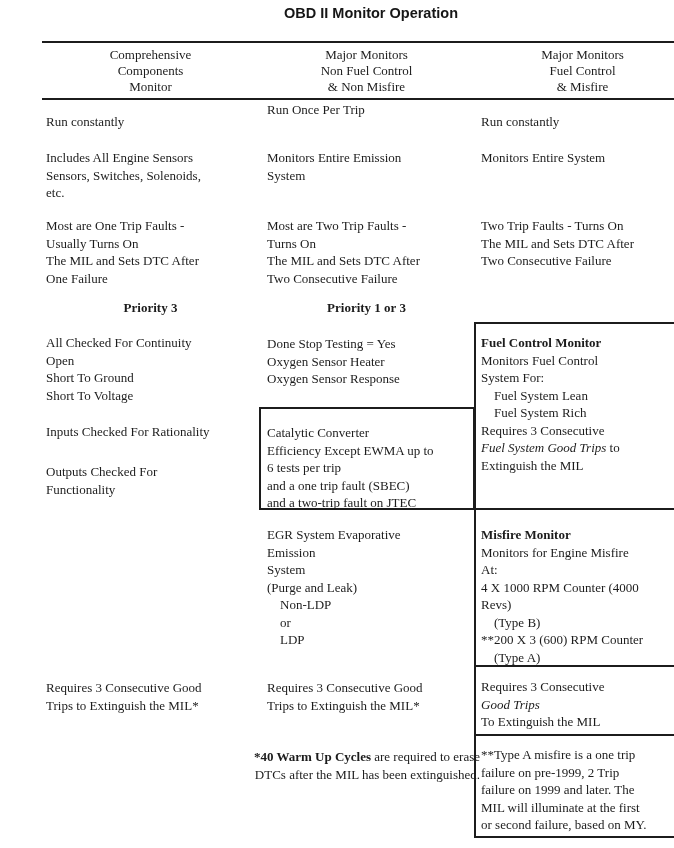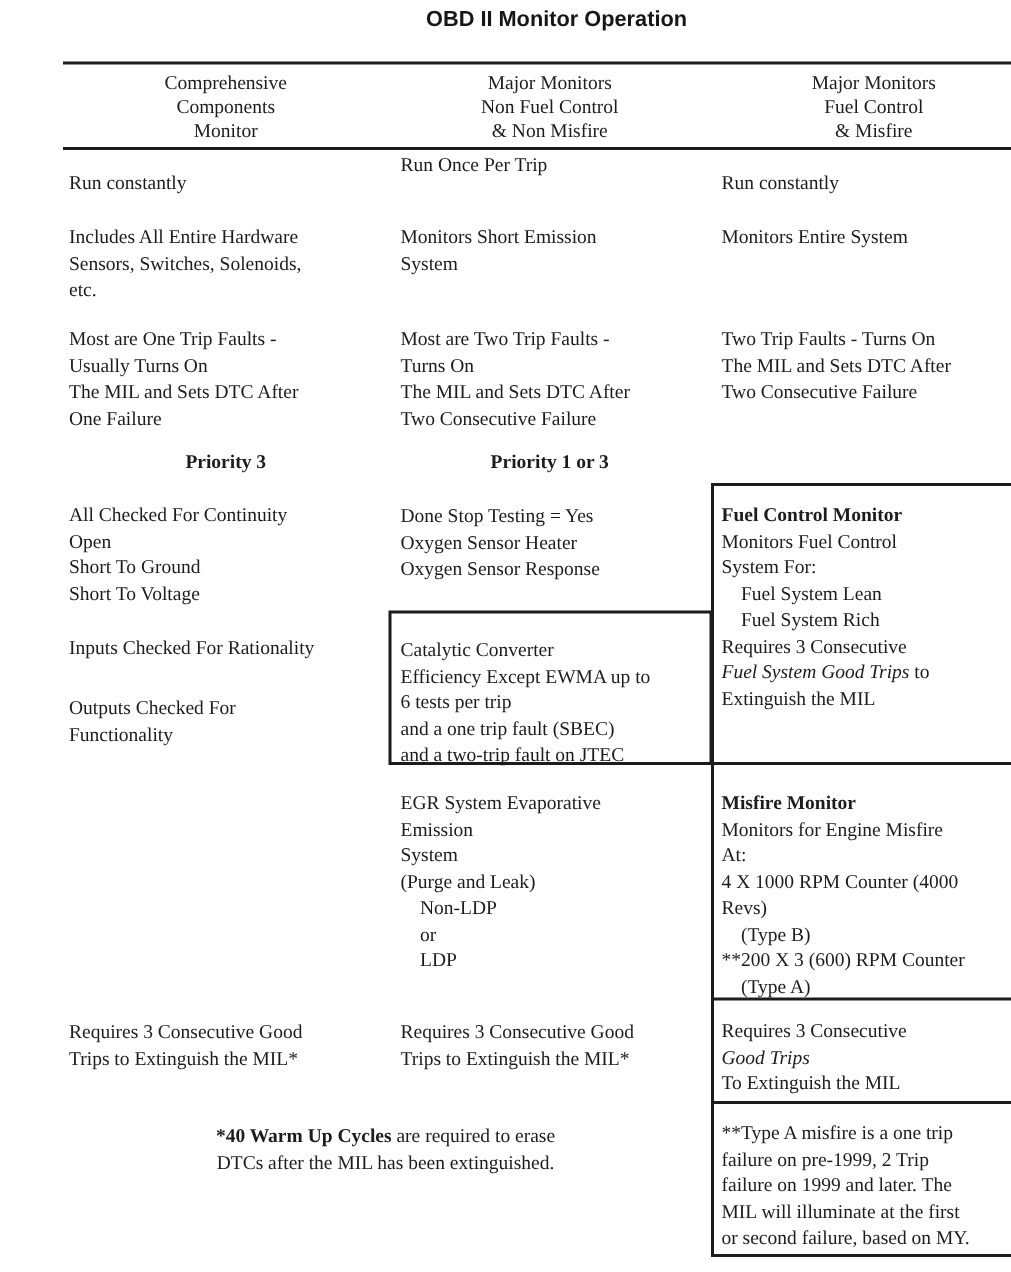--- a/index.html
+++ b/index.html
@@ -48,24 +48,24 @@
   <div class="t hdr ctr" style="left:440px;top:47px;width:217px;">Major Monitors
 Fuel Control
 &amp; Misfire</div>
 
   <div class="rule" style="left:8px;top:98px;width:658px;"></div>
 
   <div class="t" style="left:12px;top:113px;width:210px;">Run constantly</div>
   <div class="t" style="left:233px;top:101px;width:202px;">Run Once Per Trip</div>
   <div class="t" style="left:447px;top:113px;width:205px;">Run constantly</div>
 
-  <div class="t" style="left:12px;top:149px;width:210px;">Includes All Entire Hardware
+  <div class="t" style="left:12px;top:149px;width:210px;">Includes All Engine Sensors
 Sensors, Switches, Solenoids,
 etc.</div>
-  <div class="t" style="left:233px;top:149px;width:202px;">Monitors Short Emission
+  <div class="t" style="left:233px;top:149px;width:202px;">Monitors Entire Emission
 System</div>
   <div class="t" style="left:447px;top:149px;width:205px;">Monitors Entire System</div>
 
   <div class="t" style="left:12px;top:217px;width:210px;">Most are One Trip Faults -
 Usually Turns On
 The MIL and Sets DTC After
 One Failure</div>
   <div class="t" style="left:233px;top:217px;width:202px;">Most are Two Trip Faults -
 Turns On
 The MIL and Sets DTC After
@@ -135,16 +135,16 @@
 failure on pre-1999, 2 Trip
 failure on 1999 and later. The
 MIL will illuminate at the first
 or second failure, based on MY.</div>
 
   <div class="t" style="left:12px;top:679px;width:210px;">Requires 3 Consecutive Good
 Trips to Extinguish the MIL*</div>
   <div class="t" style="left:233px;top:679px;width:202px;">Requires 3 Consecutive Good
 Trips to Extinguish the MIL*</div>
 
-  <div class="t ctr" style="left:0px;top:748px;width:446px;"><span class="b">*40 Warm Up Cycles</span><span> are required to erase
+  <div class="t ctr" style="left:0px;top:748px;width:446px;text-align:right;"><span class="b">*40 Warm Up Cycles</span><span> are required to erase
 DTCs after the MIL has been extinguished.</span></div>
 
 </div>
 
 </body></html>

